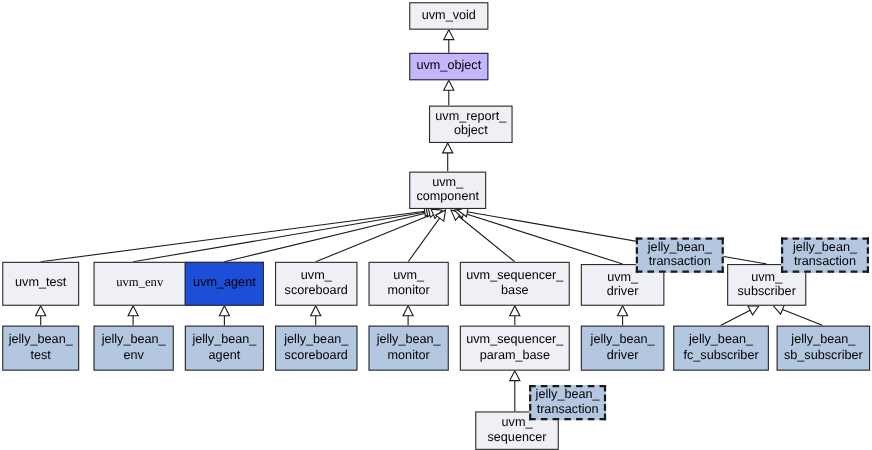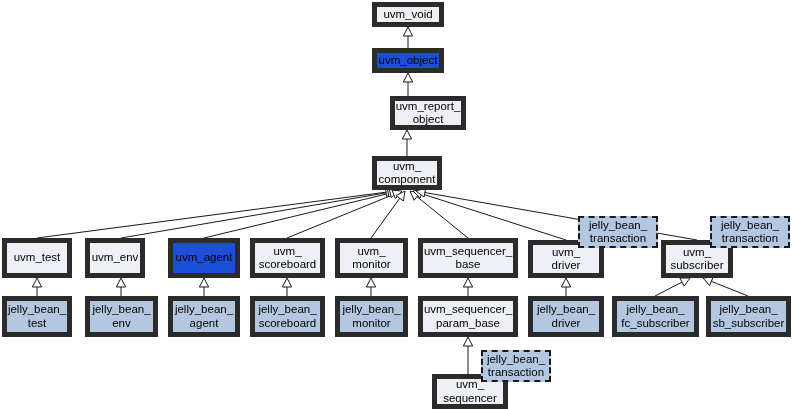--- a/index.html
+++ b/index.html
@@ -34,21 +34,21 @@
     color: #000000;
     letter-spacing: 0px;
   }
   .node .lbl {
     display: block;
     width: 100%;
     white-space: pre-line;
     padding: 0 2px;
   }
   .node.solid {
-    border: 5px solid #0f172a;
+    border: 1px solid #0f172a;
   }
   .node.dashed {
     border: 2px dashed #1a1a1a;
   }
 </style>
 </head>
 <body>
 
 <div id="diagram-root">
 
@@ -98,35 +98,35 @@
         <polygon points="690,278 684.1002106371922,286.2068560042503 679.8926089210812,278.0254082229234" fill="#ffffff" stroke="#1a1a1a" stroke-width="1" stroke-linejoin="miter"></polygon>
         <polygon points="703,278 713.0646873291962,277.07152330911475 709.6478931067384,285.6135088652591" fill="#ffffff" stroke="#1a1a1a" stroke-width="1" stroke-linejoin="miter"></polygon>
         <polygon points="468,337 472.6,346 463.4,346" fill="#ffffff" stroke="#1a1a1a" stroke-width="1" stroke-linejoin="miter"></polygon>
       </g>
   </svg>
 
   <div id="nodes-group">
       <div class="node solid" style="left: 372px; top: 2px; width: 72px; height: 25px; background: rgb(238, 240, 245); border-color: rgb(43, 43, 43); color: rgb(0, 0, 0);">
         <span class="lbl">uvm_void</span>
       </div>
-      <div class="node solid" style="left: 372px; top: 48px; width: 72px; height: 25px; background: #1d4ed8; border-color: rgb(43, 43, 43); color: rgb(0, 0, 0);">
+      <div class="node solid" style="left: 372px; top: 48px; width: 72px; height: 25px; background: #c4b5fd; border-color: rgb(43, 43, 43); color: rgb(0, 0, 0);">
         <span class="lbl">uvm_object</span>
       </div>
       <div class="node solid" style="left: 370px; top: 96px; width: 76px; height: 34px; background: rgb(238, 240, 245); border-color: rgb(43, 43, 43); color: rgb(0, 0, 0); margin-left: 20px;">
         <span class="lbl">uvm_report_
 object</span>
       </div>
       <div class="node solid" style="left: 372px; top: 156px; width: 70px; height: 34px; background: rgb(238, 240, 245); border-color: rgb(43, 43, 43); color: rgb(0, 0, 0);">
         <span class="lbl">uvm_
 component</span>
       </div>
       <div class="node solid" style="left: 2px; top: 238px; width: 70px; height: 40px; background: rgb(238, 240, 245); border-color: rgb(43, 43, 43); color: rgb(0, 0, 0); text-align: center;">
         <span class="lbl">uvm_test</span>
       </div>
-      <div class="node solid" style="left: 85px; top: 238px; width: 60px; height: 40px; background: rgb(238, 240, 245); border-color: rgb(43, 43, 43); color: rgb(0, 0, 0);">
+      <div class="node solid" style="left: 85px; top: 238px; width: 84px; height: 40px; background: rgb(238, 240, 245); border-color: rgb(43, 43, 43); color: rgb(0, 0, 0); font-family: Liberation Serif, serif;">
         <span class="lbl">uvm_env</span>
       </div>
       <div class="node solid" style="left: 168px; top: 238px; width: 72px; height: 40px; background: #1d4ed8; border-color: rgb(43, 43, 43); color: rgb(0, 0, 0);">
         <span class="lbl">uvm_agent</span>
       </div>
       <div class="node solid" style="left: 250px; top: 238px; width: 75px; height: 40px; background: rgb(238, 240, 245); border-color: rgb(43, 43, 43); color: rgb(0, 0, 0);">
         <span class="lbl">uvm_
 scoreboard</span>
       </div>
       <div class="node solid" style="left: 335px; top: 238px; width: 73px; height: 40px; background: rgb(238, 240, 245); border-color: rgb(43, 43, 43); color: rgb(0, 0, 0);">

